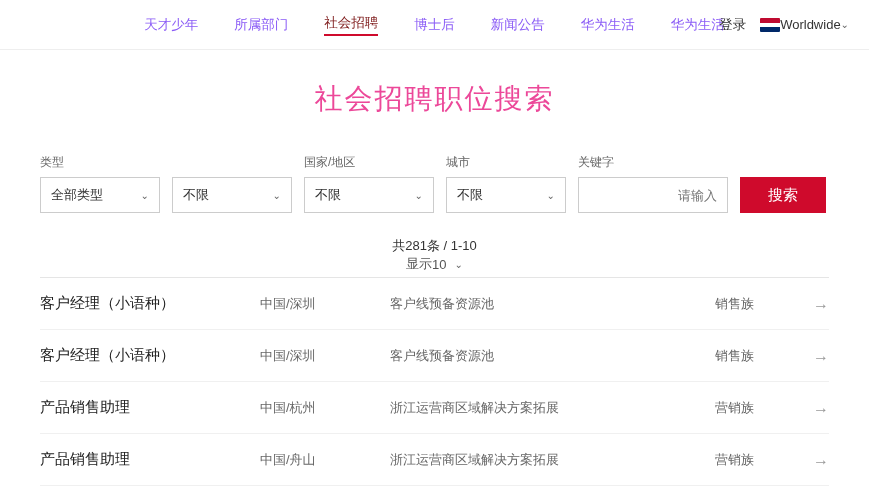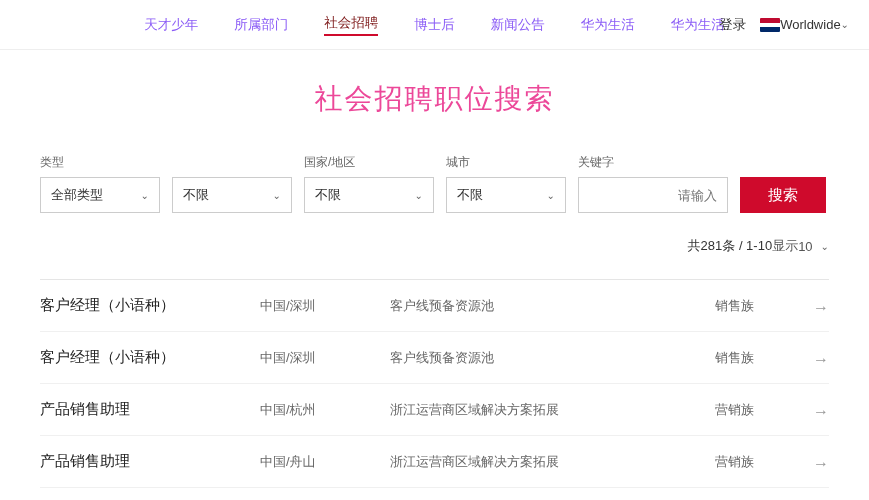--- a/index.html
+++ b/index.html
@@ -141,23 +141,24 @@
       font-size: 10px;
       color: #666;
       margin-left: 8px;
     }
 
     
     .results-header {
       display: flex;
       justify-content: flex-end;
       align-items: center;
-      margin-bottom: 24px;
+      margin-bottom: 4px;
       font-size: 13px;
       color: #555;
+      flex-direction: column;
     }
     .results-count { color: #333; }
     .display-select {
       display: flex;
       align-items: center;
       cursor: pointer;
     }
 
     
     .divider {

